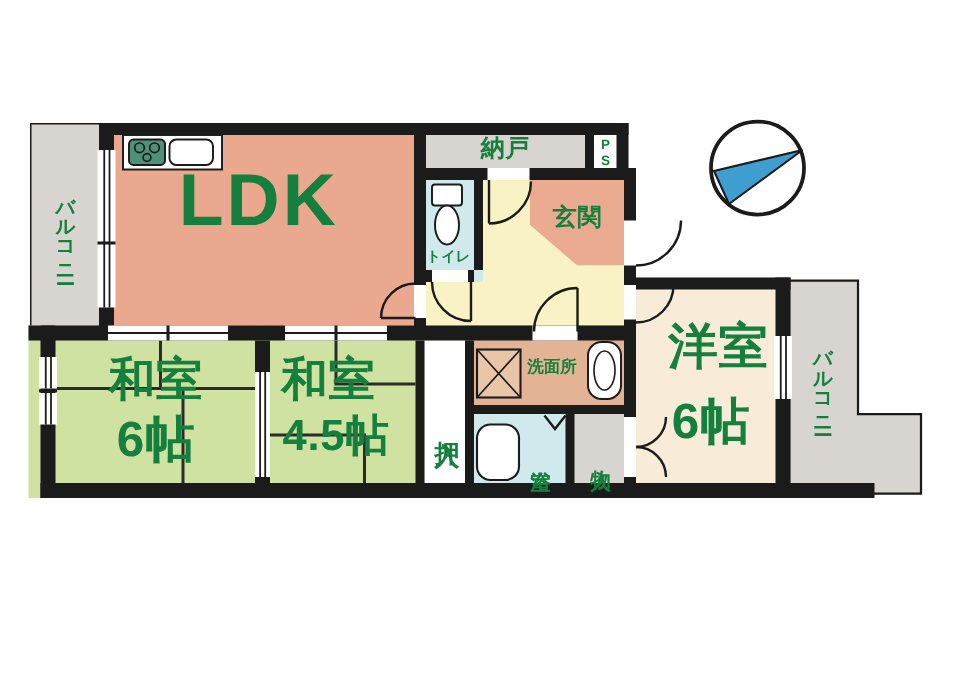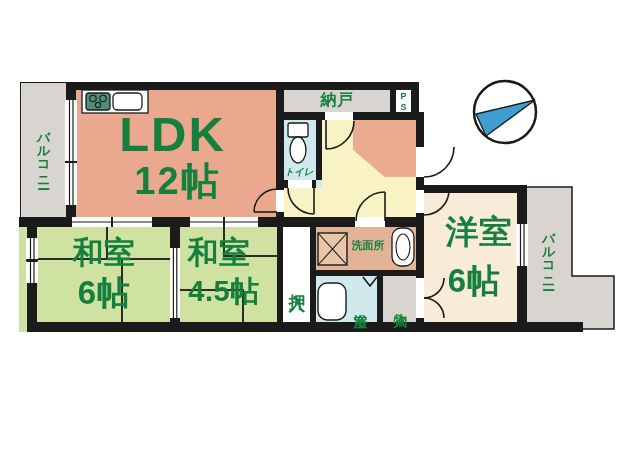--- a/index.html
+++ b/index.html
@@ -169,34 +169,34 @@
 
     <rect x="318" y="283" width="28" height="37" rx="9" fill="#ffffff" stroke="#1b1b1b" stroke-width="1.4"></rect>
 
     <g>
       <circle cx="505" cy="112" r="31" fill="#ffffff" stroke="#1b1b1b" stroke-width="2.5"></circle>
       <polygon points="535,100 476,114 486,136" fill="#3f9ed0" stroke="#1b1b1b" stroke-width="1.4"></polygon>
     </g>
   </svg>
 
   <div class="lbl" style="left:95px;top:113px;width:155px;height:44px;font-size:49px;letter-spacing:2px;">LDK</div>
-  <div class="lbl" style="left:95px;top:159px;width:165px;height:44px;font-size:38px;letter-spacing:2px;">12帖</div>
 
   <div class="lbl" style="left:48px;top:235px;width:112px;height:36px;font-size:31px;">和室</div>
   <div class="lbl" style="left:48px;top:274px;width:112px;height:38px;font-size:33px;">6帖</div>
 
   <div class="lbl" style="left:163px;top:235px;width:112px;height:36px;font-size:31px;">和室</div>
   <div class="lbl" style="left:161px;top:274px;width:126px;height:36px;font-size:29px;text-align:right;">4.5帖</div>
 
   <div class="lbl" style="left:424px;top:214px;width:110px;height:38px;font-size:33px;font-family:Liberation Serif, serif;">洋室</div>
   <div class="lbl" style="left:419px;top:262px;width:110px;height:38px;font-size:33px;">6帖</div>
 
+  <div class="lbl" style="left:350px;top:137px;width:70px;height:18px;font-size:16px;">玄関</div>
   <div class="lbl" style="left:300px;top:91px;width:74px;height:18px;font-size:16px;">納戸</div>
   <div class="lbl vert-up" style="left:395px;top:89px;width:16px;height:26px;font-size:9px;letter-spacing:1px;">PS</div>
-  <div class="lbl" style="left:280px;top:165px;width:38px;height:13px;font-size:9.5px;letter-spacing:0;font-style:italic;">トイレ</div>
+  <div class="lbl" style="left:280px;top:165px;width:38px;height:13px;font-size:9.5px;letter-spacing:0;">トイレ</div>
   <div class="lbl" style="left:345px;top:239px;width:46px;height:13px;font-size:11px;letter-spacing:0;">洗面所</div>
   <div class="lbl vert" style="left:351px;top:284px;width:18px;height:38px;font-size:13.5px;">浴室</div>
   <div class="lbl vert" style="left:391px;top:283px;width:18px;height:38px;font-size:13.5px;">物入</div>
   <div class="lbl vert" style="left:287px;top:252px;width:20px;height:58px;font-size:16.5px;">押入</div>
   <div class="lbl vert" style="left:35px;top:104px;width:17px;height:97px;font-size:13px;letter-spacing:0;">バルコニー</div>
   <div class="lbl vert" style="left:540px;top:198px;width:17px;height:112px;font-size:13px;letter-spacing:0;">バルコニー</div>
 
 </div>
 
 </body></html>

